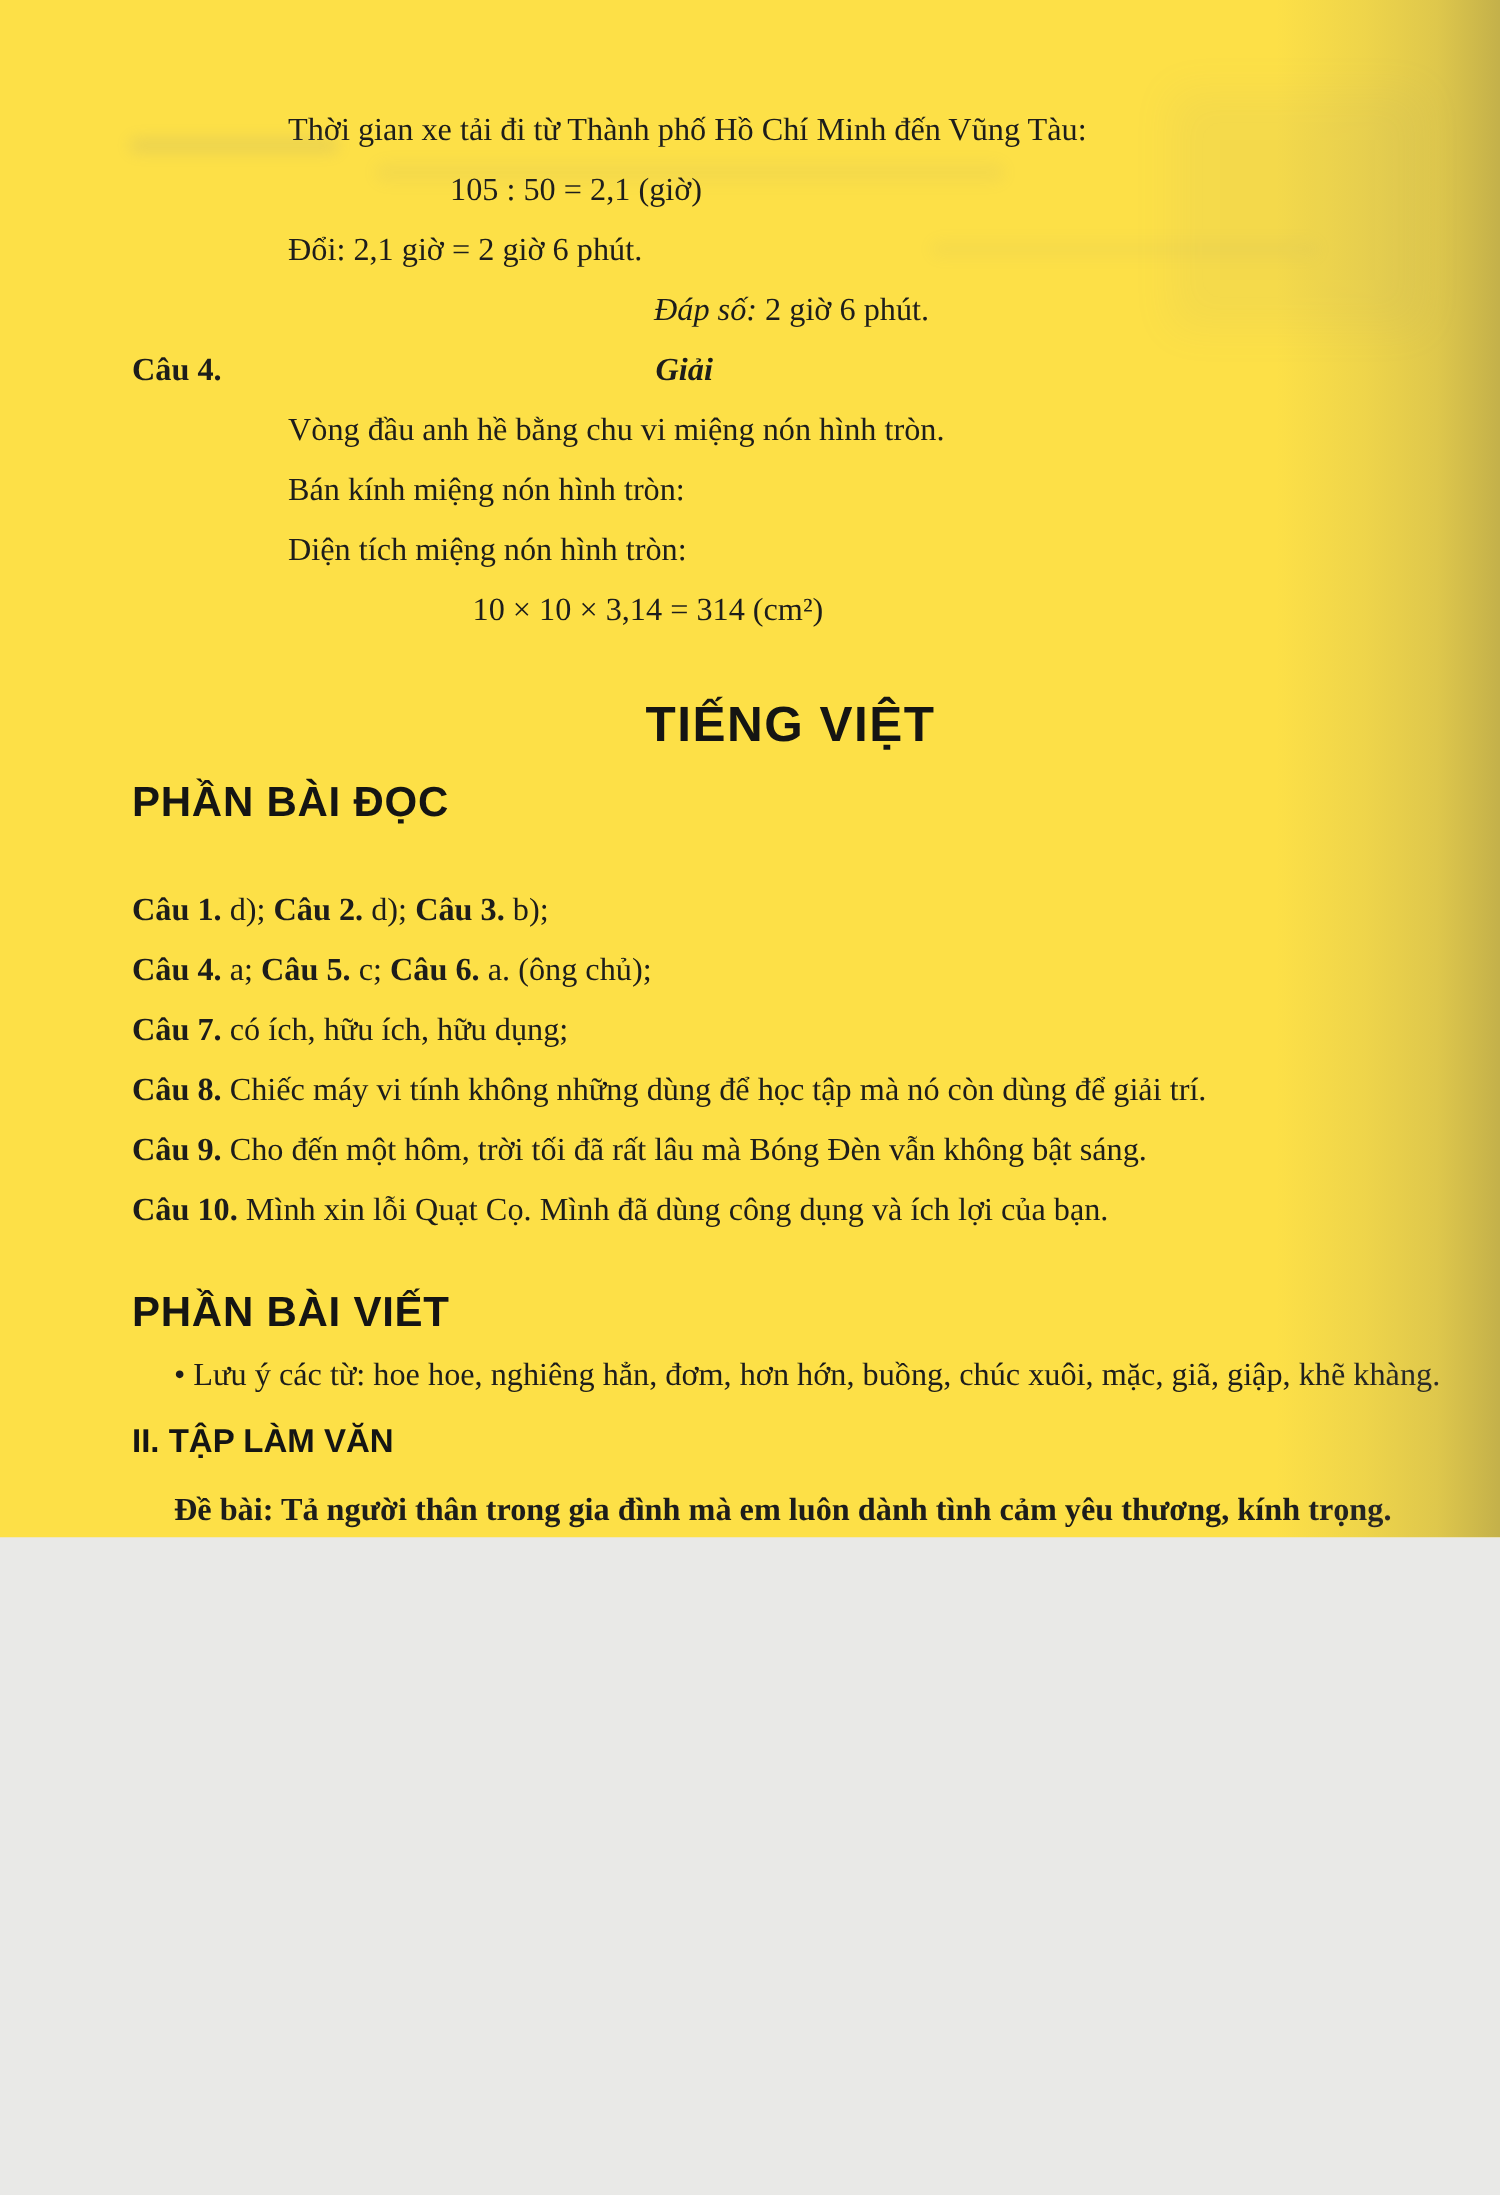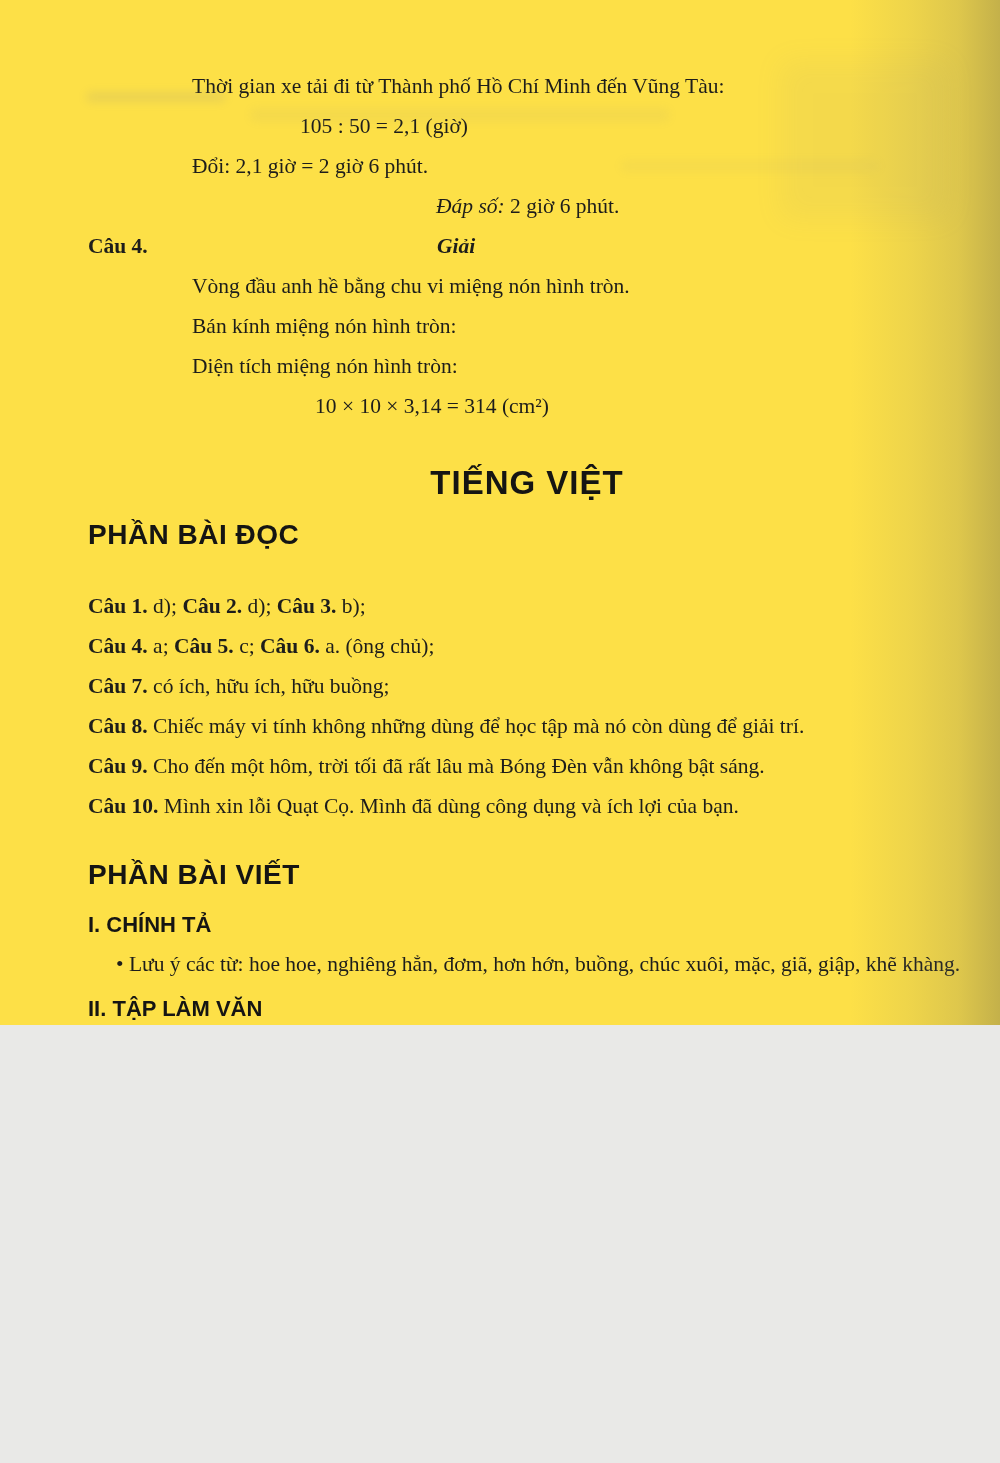--- a/index.html
+++ b/index.html
@@ -150,29 +150,28 @@
   <p class="ind-104">Bán kính miệng nón hình tròn:</p>
   <p class="ind-104">Diện tích miệng nón hình tròn:</p>
   <p class="ind-227">10 × 10 × 3,14 = 314 (cm²)</p>
 
   <div class="h1">TIẾNG VIỆT</div>
   <div class="h2 reading">PHẦN BÀI ĐỌC</div>
 
   <div class="answers">
     <p><span class="b">Câu 1.</span><span> d); </span><span class="b">Câu 2.</span><span> d); </span><span class="b">Câu 3.</span><span> b);</span></p>
     <p><span class="b">Câu 4.</span><span> a; </span><span class="b">Câu 5.</span><span> c; </span><span class="b">Câu 6.</span><span> a. (ông chủ);</span></p>
-    <p><span class="b">Câu 7.</span><span> có ích, hữu ích, hữu buồng;</span></p>
+    <p><span class="b">Câu 7.</span><span> có ích, hữu ích, hữu dụng;</span></p>
     <p class="hang just"><span class="b">Câu 8.</span><span> Chiếc máy vi tính không những dùng để học tập mà nó còn dùng để giải trí.</span></p>
     <p class="hang just"><span class="b">Câu 9.</span><span> Cho đến một hôm, trời tối đã rất lâu mà Bóng Đèn vẫn không bật sáng.</span></p>
     <p class="hang just"><span class="b">Câu 10.</span><span> Mình xin lỗi Quạt Cọ. Mình đã dùng công dụng và ích lợi của bạn.</span></p>
   </div>
 
   <div class="h2 writing">PHẦN BÀI VIẾT</div>
 
-  <div class="subhead first">I. CHÍNH TẢ</div>
   <p class="note">• Lưu ý các từ: hoe hoe, nghiêng hẳn, đơm, hơn hớn, buồng, chúc xuôi, mặc, giã, giập, khẽ khàng.</p>
 
   <div class="subhead second">II. TẬP LÀM VĂN</div>
   <p class="debai">Đề bài: Tả người thân trong gia đình mà em luôn dành tình cảm yêu thương, kính trọng.</p>
 
   <p class="bailam">Bài làm</p>
   <p class="essay">Gia đình em có bốn người: bố, mẹ, em và em gái. Mọi người đều quan tâm, yêu thương lẫn nhau.</p>
 
   <div class="footer">
     <span class="pg">88</span>

